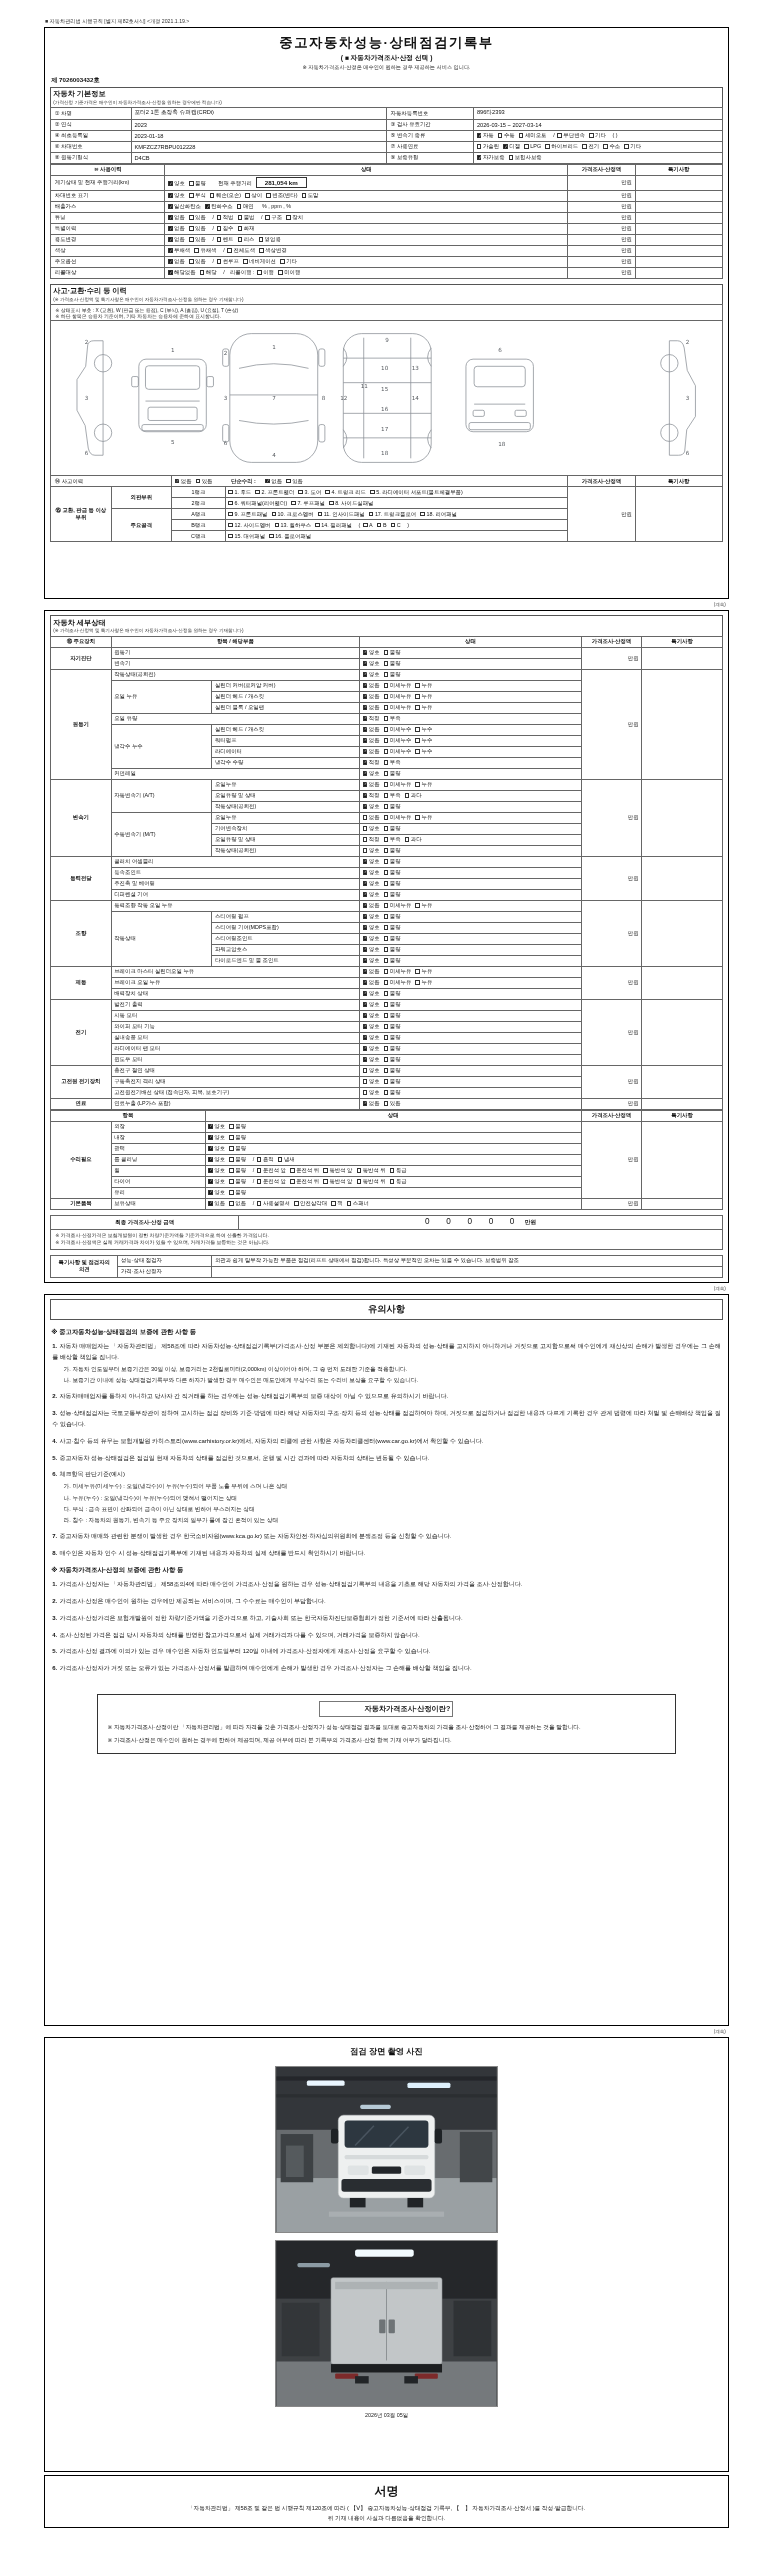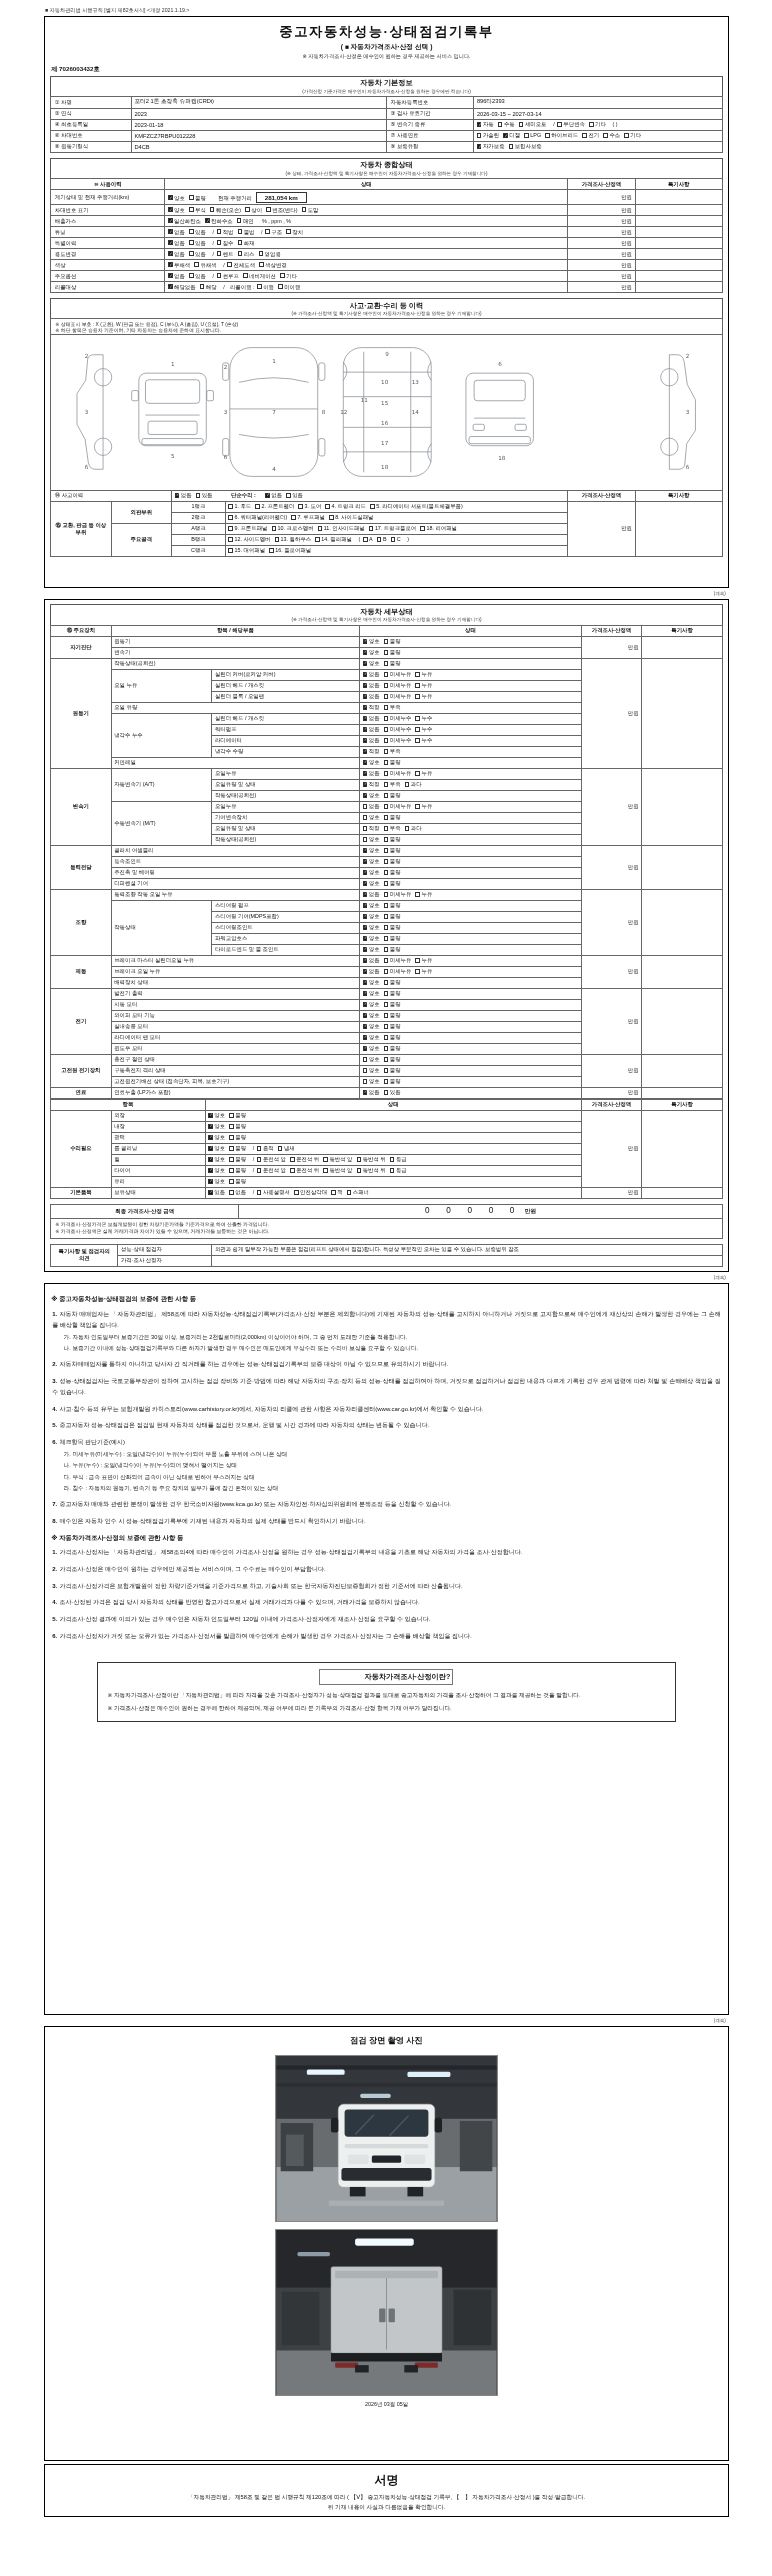--- a/index.html
+++ b/index.html
@@ -1,28 +1,28 @@
 <!DOCTYPE html>
 <html style="font-size:8.2px"><head>
 <meta charset="utf-8">
 <style>
   *{box-sizing:border-box;margin:0;padding:0}
   html,body{background:#fff}
   body{width:773px;height:2576px;overflow:hidden;font-family:"Liberation Sans","DejaVu Sans",sans-serif;color:#111;padding-top:2.1px}
-  .page{width:685px;margin:5px auto}
+  .page{width:685px;margin:16px auto}
   .meta-note{font-size:5.2px;color:#333;margin:1px 0 2.1px 1px}
   .box{border:1px solid #000;background:#fff;margin-bottom:3.1px;padding:4.1px 5.2px}
   .marker{text-align:right;font-size:4.6px;color:#444;margin:0 3.1px 3.1px 0}
   
   .doc-title{text-align:center;font-size:13.4px;font-weight:bold;letter-spacing:1.5px;padding-top:2.1px}
   .doc-select{text-align:center;font-size:6.7px;font-weight:bold;margin-top:2.1px}
   .doc-select-note{text-align:center;font-size:5.2px;color:#222;margin-top:1px}
   .doc-no{font-size:6.2px;font-weight:bold;margin:4.1px 0 2.1px 1px}
   
-  .sec{border:0.5px solid #555;border-bottom:none;text-align:center;padding:1.5px 2.1px 2.1px}
+  .sec{border:0.5px solid #555;border-bottom:none;text-align:left;padding:1.5px 2.1px 2.1px}
   .sec .t{font-weight:bold;font-size:7.2px}
   .sec .n{font-size:4.6px;color:#333;display:block;margin-top:0.5px}
   
   table.ft{width:100%;border-collapse:collapse;font-size:5.4px;table-layout:fixed}
   .ft th,.ft td{border:0.5px solid #666;padding:1.5px 2.6px;vertical-align:middle;word-break:keep-all}
   .ft th{font-weight:bold;text-align:center;background:#fff}
   .ft td.lbl{text-align:left;padding-left:3.6px}
   .ft td.prc{text-align:right;color:#222}
   .ft td.rmk{background:#fff}
   .ft td.dev,.ft td.itm,.ft td.prt,.ft td.rk,.ft td.exlbl,.ft td.oplbl,.ft td.who{text-align:left}
@@ -116,24 +116,20 @@
           </tr>
           <tr>
             <td class="lbl">⑧ 원동기형식</td>
             <td><span class="val">D4CB</span></td>
             <td class="lbl">⑨ 보증유형</td>
             <td><span class="ckw"><span class="ck on"></span><span class="cl">자가보증</span></span><span class="ckw"><span class="ck"></span><span class="cl">보험사보증</span></span></td>
           </tr>
         </tbody>
       </table>
 
-    <div class="sec" style="margin-top:5.2px">
-      <span class="t">자동차 종합상태</span>
-      <span class="n">(※ 상태, 가격조사·산정액 및 특기사항은 매수인이 자동차가격조사·산정을 원하는 경우 기재합니다)</span>
-    </div>
     <table class="ft" id="comp-table">
       <colgroup>
           <col style="width:17%">
           <col>
           <col style="width:10%">
           <col style="width:13%">
         </colgroup>
     <tbody>
           <tr>
             <th>⑩ 사용이력</th>
@@ -656,20 +652,21 @@
           <tr>
             <td class="who">가격·조사 산정자</td>
             <td></td>
           </tr>
         </tbody>
       </table>
   </div>
   <div class="marker">(계속)</div>
 
   <div class="box" style="min-height:732px">
+    <div class="nt-title">유의사항</div>
     <div class="nt-head">※ 중고자동차성능·상태점검의 보증에 관한 사항 등</div>
     <div id="nt1">
         <div class="nt-item"><span class="nt-n">1.</span><span class="nt-t">자동차 매매업자는 「자동차관리법」 제58조에 따라 자동차성능·상태점검기록부(가격조사·산정 부분은 제외합니다)에 기재된 자동차의 성능·상태를 고지하지 아니하거나 거짓으로 고지함으로써 매수인에게 재산상의 손해가 발생한 경우에는 그 손해를 배상할 책임을 집니다.</span><div class="nt-sub">가. 자동차 인도일부터 보증기간은 30일 이상, 보증거리는 2천킬로미터(2,000km) 이상이어야 하며, 그 중 먼저 도래한 기준을 적용합니다.</div><div class="nt-sub">나. 보증기간 이내에 성능·상태점검기록부와 다른 하자가 발생한 경우 매수인은 매도인에게 무상수리 또는 수리비 보상을 요구할 수 있습니다.</div></div>
         <div class="nt-item"><span class="nt-n">2.</span><span class="nt-t">자동차매매업자를 통하지 아니하고 당사자 간 직거래를 하는 경우에는 성능·상태점검기록부의 보증 대상이 아닐 수 있으므로 유의하시기 바랍니다.</span></div>
         <div class="nt-item"><span class="nt-n">3.</span><span class="nt-t">성능·상태점검자는 국토교통부장관이 정하여 고시하는 점검 장비와 기준·방법에 따라 해당 자동차의 구조·장치 등의 성능·상태를 점검하여야 하며, 거짓으로 점검하거나 점검한 내용과 다르게 기록한 경우 관계 법령에 따라 처벌 및 손해배상 책임을 질 수 있습니다.</span></div>
         <div class="nt-item"><span class="nt-n">4.</span><span class="nt-t">사고·침수 등의 유무는 보험개발원 카히스토리(www.carhistory.or.kr)에서, 자동차의 리콜에 관한 사항은 자동차리콜센터(www.car.go.kr)에서 확인할 수 있습니다.</span></div>
         <div class="nt-item"><span class="nt-n">5.</span><span class="nt-t">중고자동차 성능·상태점검은 점검일 현재 자동차의 상태를 점검한 것으로서, 운행 및 시간 경과에 따라 자동차의 상태는 변동될 수 있습니다.</span></div>
         <div class="nt-item"><span class="nt-n">6.</span><span class="nt-t">체크항목 판단기준(예시)</span><div class="nt-sub">가. 미세누유(미세누수) : 오일(냉각수)이 누유(누수)되어 부품 노출 부위에 스며 나온 상태</div><div class="nt-sub">나. 누유(누수) : 오일(냉각수)이 누유(누수)되어 맺혀서 떨어지는 상태</div><div class="nt-sub">다. 부식 : 금속 표면이 산화되어 금속이 아닌 상태로 변하여 부스러지는 상태</div><div class="nt-sub">라. 침수 : 자동차의 원동기, 변속기 등 주요 장치의 일부가 물에 잠긴 흔적이 있는 상태</div></div>
         <div class="nt-item"><span class="nt-n">7.</span><span class="nt-t">중고자동차 매매와 관련한 분쟁이 발생한 경우 한국소비자원(www.kca.go.kr) 또는 자동차안전·하자심의위원회에 분쟁조정 등을 신청할 수 있습니다.</span></div>
         <div class="nt-item"><span class="nt-n">8.</span><span class="nt-t">매수인은 자동차 인수 시 성능·상태점검기록부에 기재된 내용과 자동차의 실제 상태를 반드시 확인하시기 바랍니다.</span></div>

